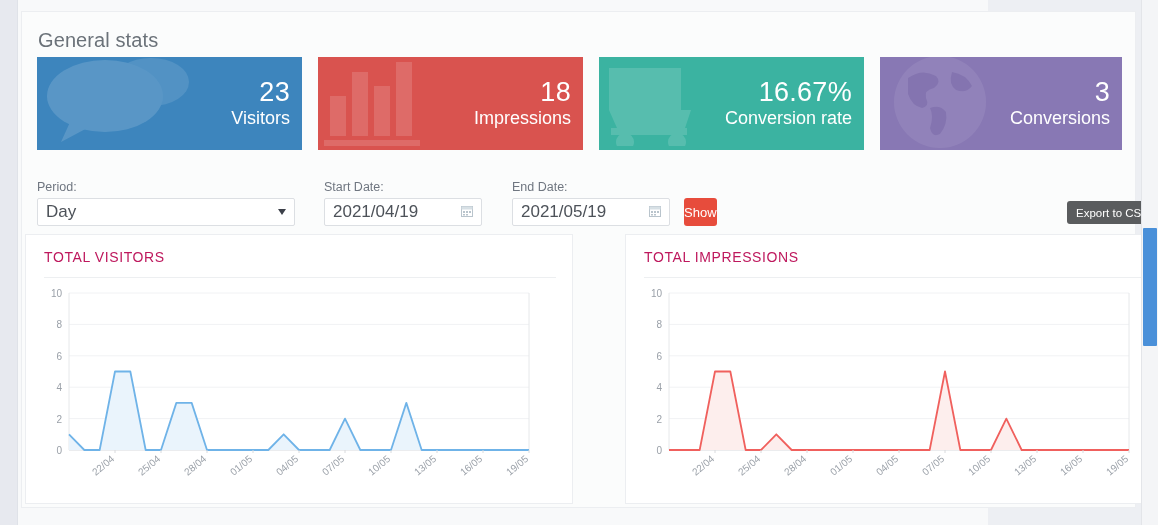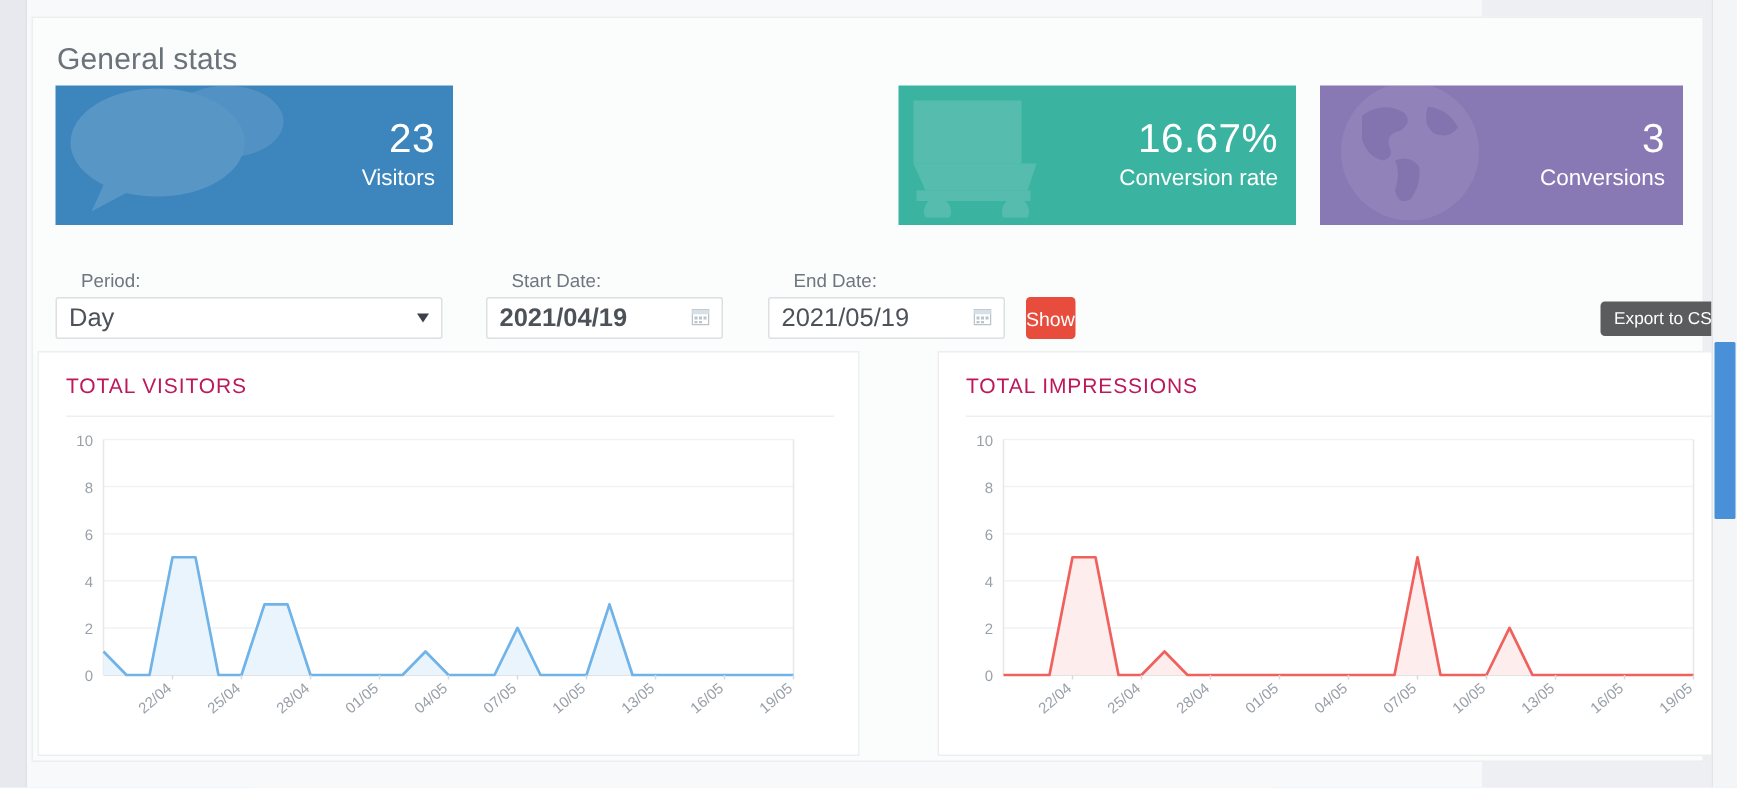--- a/index.html
+++ b/index.html
@@ -40,28 +40,28 @@
     position: absolute; top: 0; height: 93px;
     overflow: hidden; color: #fff;
   }
   .stat-card .num {
     position: absolute; right: 12px; top: 22px;
     font-size: 27px; line-height: 27px; font-weight: 300;
     letter-spacing: .3px;
   }
   .stat-card .lbl {
     position: absolute; right: 12px; top: 54px;
-    font-size: 15px; line-height: 15px; font-weight: 400;
+    font-size: 18px; line-height: 15px; font-weight: 400;
   }
   .stat-icon { position: absolute; left: 6px; bottom: 0; opacity: .14; }
 
   
   .form-row { position: absolute; left: 0; top: 150px; width: 1115px; height: 60px; }
   .fld-label {
-    position: absolute; font-size: 12.5px; color: #6f7680; margin-left: 17px;
+    position: absolute; font-size: 12.5px; color: #6f7680;
   }
   .fld {
     position: absolute; height: 28px; background: #fff;
     border: 1px solid #dcdfe3; border-radius: 2px;
     font-size: 17px; color: #4d5259;
     display: flex; align-items: center; padding: 0 8px;
   }
   .select-fld { cursor: default; }
   .caret {
     position: absolute; right: 8px; top: 50%; transform: translateY(-50%);
@@ -124,20 +124,33 @@
             <svg width="150" height="92" viewBox="0 0 150 92">
               <ellipse cx="62" cy="42" rx="58" ry="36" fill="#ffffff"></ellipse>
               <path d="M28 66 L18 88 L48 72 Z" fill="#ffffff"></path>
               <ellipse cx="108" cy="28" rx="38" ry="24" fill="#ffffff" opacity=".75"></ellipse>
             </svg>
           </span>
           <span class="num">23</span>
           <span class="lbl">Visitors</span>
         </div>
 
+        <div class="stat-card" style="left:281px;width:265px;background:#d9534f;">
+          <span class="stat-icon">
+            <svg width="120" height="92" viewBox="0 0 120 92">
+              <rect x="6" y="42" width="16" height="40" fill="#fff"></rect>
+              <rect x="28" y="18" width="16" height="64" fill="#fff"></rect>
+              <rect x="50" y="32" width="16" height="50" fill="#fff"></rect>
+              <rect x="72" y="8" width="16" height="74" fill="#fff"></rect>
+              <rect x="0" y="86" width="96" height="7" fill="#fff"></rect>
+            </svg>
+          </span>
+          <span class="num">18</span>
+          <span class="lbl">Impressions</span>
+        </div>
 
         <div class="stat-card" style="left:562px;width:265px;background:#3bb3a1;">
           <span class="stat-icon">
             <svg width="130" height="92" viewBox="0 0 130 92">
               <rect x="4" y="14" width="72" height="42" fill="#fff"></rect>
               <path d="M4 56 L86 56 L80 74 L12 74 Z" fill="#fff"></path>
               <rect x="6" y="74" width="76" height="7" fill="#fff"></rect>
               <circle cx="20" cy="88" r="9" fill="#fff"></circle>
               <circle cx="72" cy="88" r="9" fill="#fff"></circle>
             </svg>
@@ -163,21 +176,21 @@
 
       <div class="form-row">
 
         <div class="fld-label" style="left:15px;top:18px;">Period:</div>
         <div class="fld select-fld" style="left:15px;top:36px;width:258px;">
           <span>Day</span>
           <span class="caret" style="border-left:4.5px solid transparent;border-right:4.5px solid transparent;border-top:6px solid #3c4049;"></span>
         </div>
 
         <div class="fld-label" style="left:302px;top:18px;">Start Date:</div>
-        <div class="fld" style="left:302px;top:36px;width:158px;font-weight:bold;">
+        <div class="fld" style="left:302px;top:36px;width:158px;">
           <span>2021/04/19</span>
           <span class="cal-icon">
             <svg width="12" height="12" viewBox="0 0 12 12">
               <rect x="0.5" y="1.5" width="11" height="10" fill="none" stroke="#b9c4cc" stroke-width="1"></rect>
               <rect x="0.5" y="1.5" width="11" height="3" fill="#d7e0e5"></rect>
               <rect x="2" y="6" width="2" height="2" fill="#b9c4cc"></rect>
               <rect x="5" y="6" width="2" height="2" fill="#b9c4cc"></rect>
               <rect x="8" y="6" width="2" height="2" fill="#b9c4cc"></rect>
               <rect x="2" y="9" width="2" height="1.5" fill="#b9c4cc"></rect>
               <rect x="5" y="9" width="2" height="1.5" fill="#b9c4cc"></rect>

